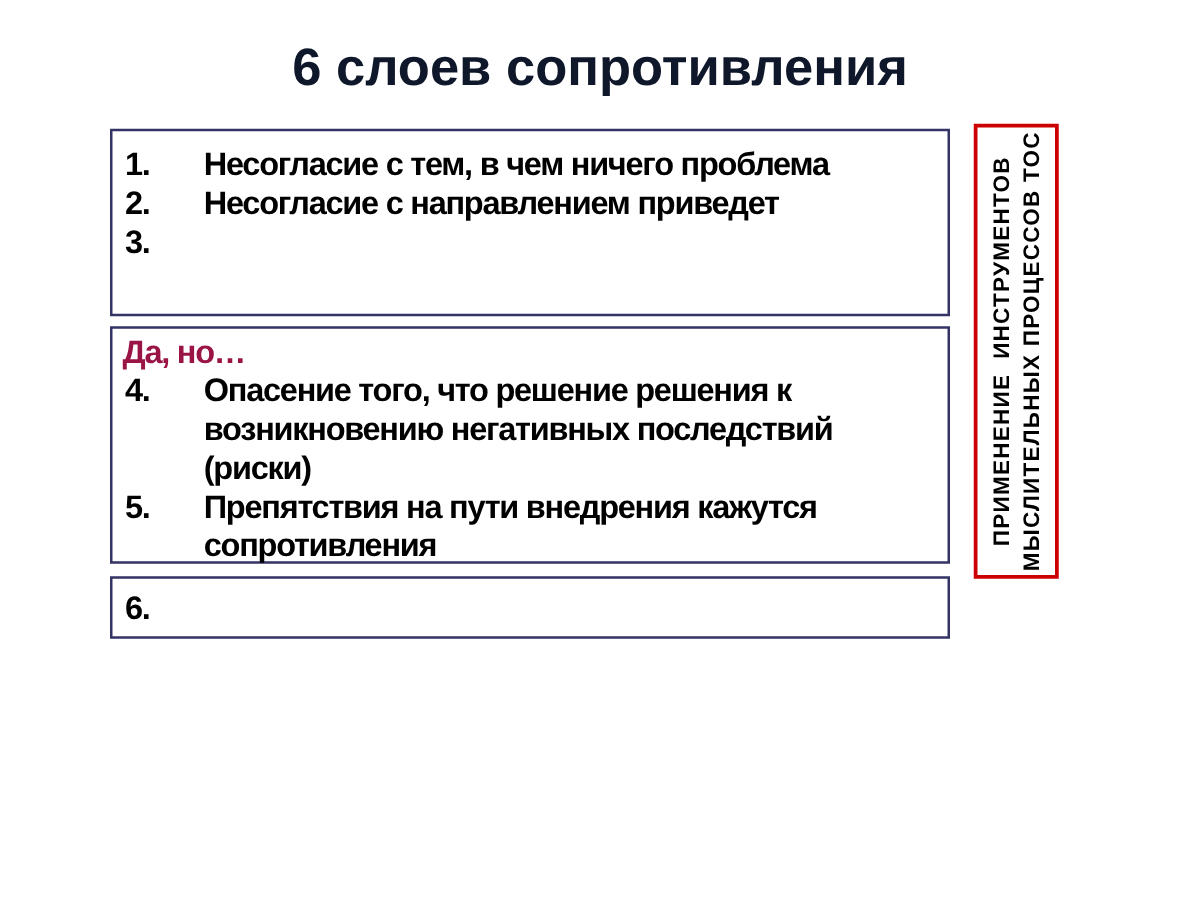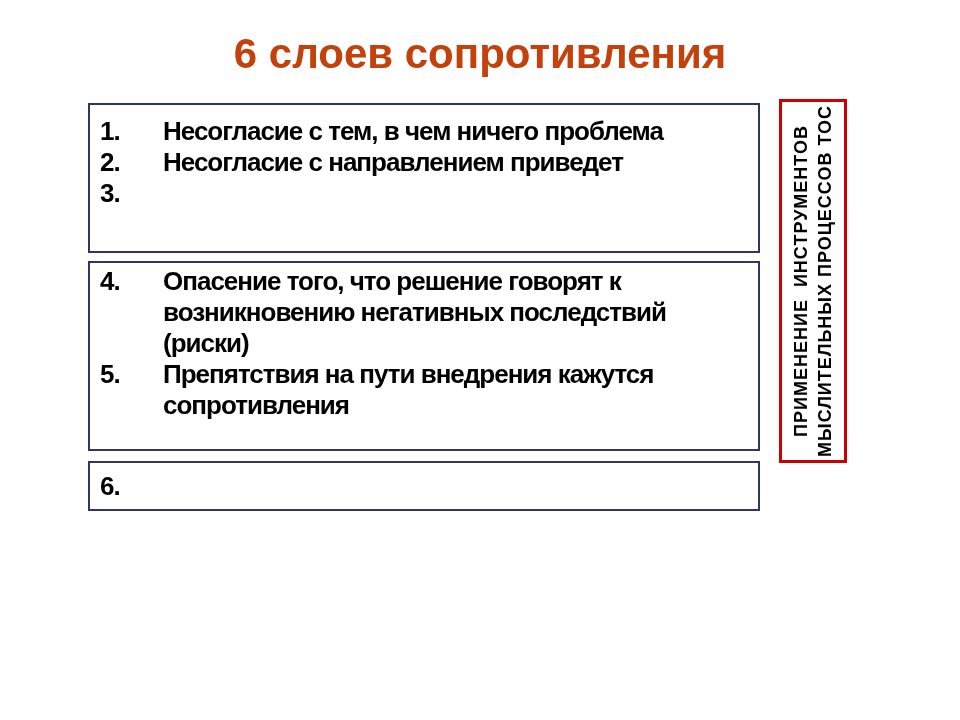--- a/index.html
+++ b/index.html
@@ -13,21 +13,21 @@
     background:#ffffff;
     overflow:hidden;
   }
   .title {
     position:absolute;
     left:0; right:0; top:30px;
     text-align:center;
     font-size:42px;
     font-weight:bold;
     letter-spacing:0px;
-    color:#c2410c;
+    color:#0f172a;
   }
   .nbox {
     position:absolute;
     left:88px;
     width:672px;
     border:2px solid var(--box-border,#333366);
     box-sizing:border-box;
     background:#ffffff;
   }
   .box1 { top:103px; height:150px; padding-top:11px; }
@@ -95,23 +95,24 @@
     <div class="li">
       <span class="num">2.</span>
       <span class="txt">Несогласие с направлением приведет</span>
     </div>
     <div class="li">
       <span class="num">3.</span>
     </div>
   </div>
 
   <div class="nbox box2">
+    <div class="box-header">Да, но…</div>
     <div class="li">
       <span class="num">4.</span>
-      <span class="txt">Опасение того, что решение говорят к возникновению негативных последствий (риски)</span>
+      <span class="txt">Опасение того, что решение решения к возникновению негативных последствий (риски)</span>
     </div>
     <div class="li">
       <span class="num">5.</span>
       <span class="txt">Препятствия на пути внедрения кажутся сопротивления</span>
     </div>
   </div>
 
   <div class="nbox box3">
     <div class="li">
       <span class="num">6.</span>

